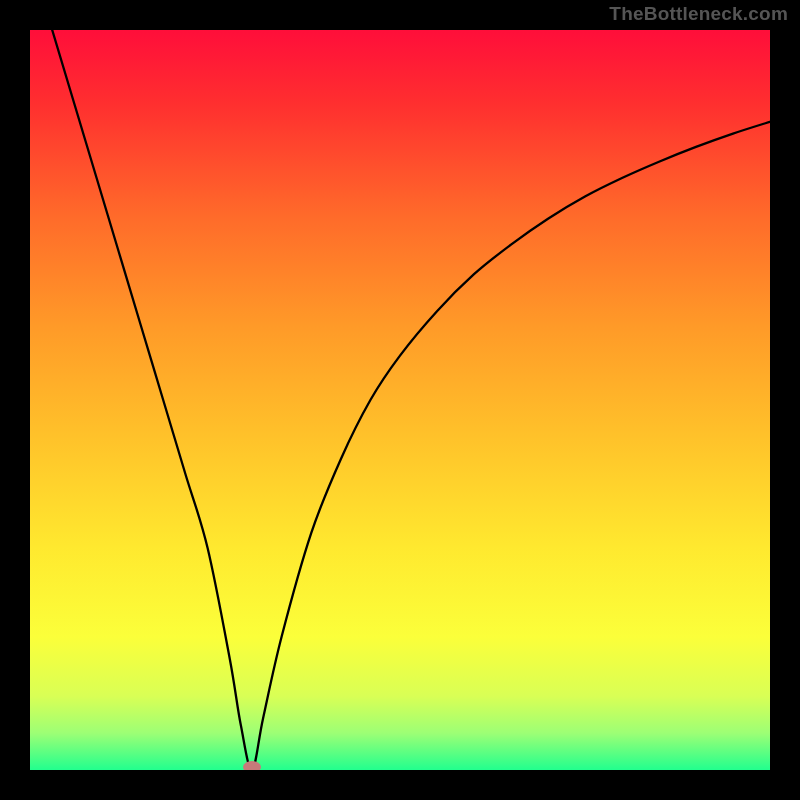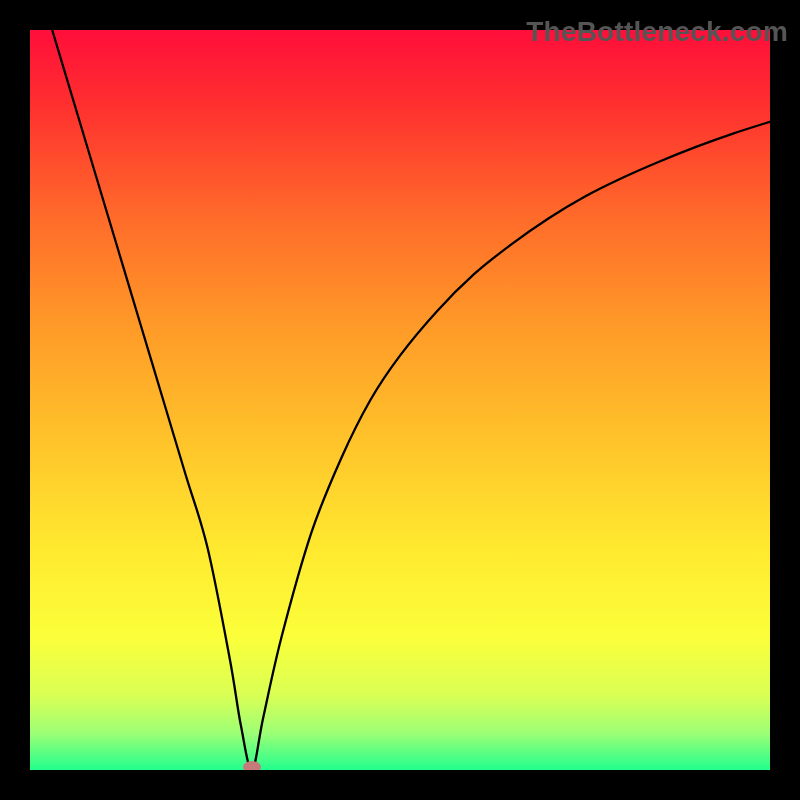--- a/index.html
+++ b/index.html
@@ -12,24 +12,24 @@
     font-family: Arial, Helvetica, sans-serif;
   }
   .frame {
     position: relative;
     width: 800px;
     height: 800px;
     background: #000;
   }
   .watermark {
     position: absolute;
-    top: 16px;
+    top: 3px;
     right: 12px;
     color: #555;
-    font-size: 28px;
+    font-size: 19px;
     font-weight: 600;
     letter-spacing: 0.2px;
     z-index: 50;
   }
   .plot-area {
     position: absolute;
     left: 30px;
     top: 30px;
     width: 740px;
     height: 740px;

